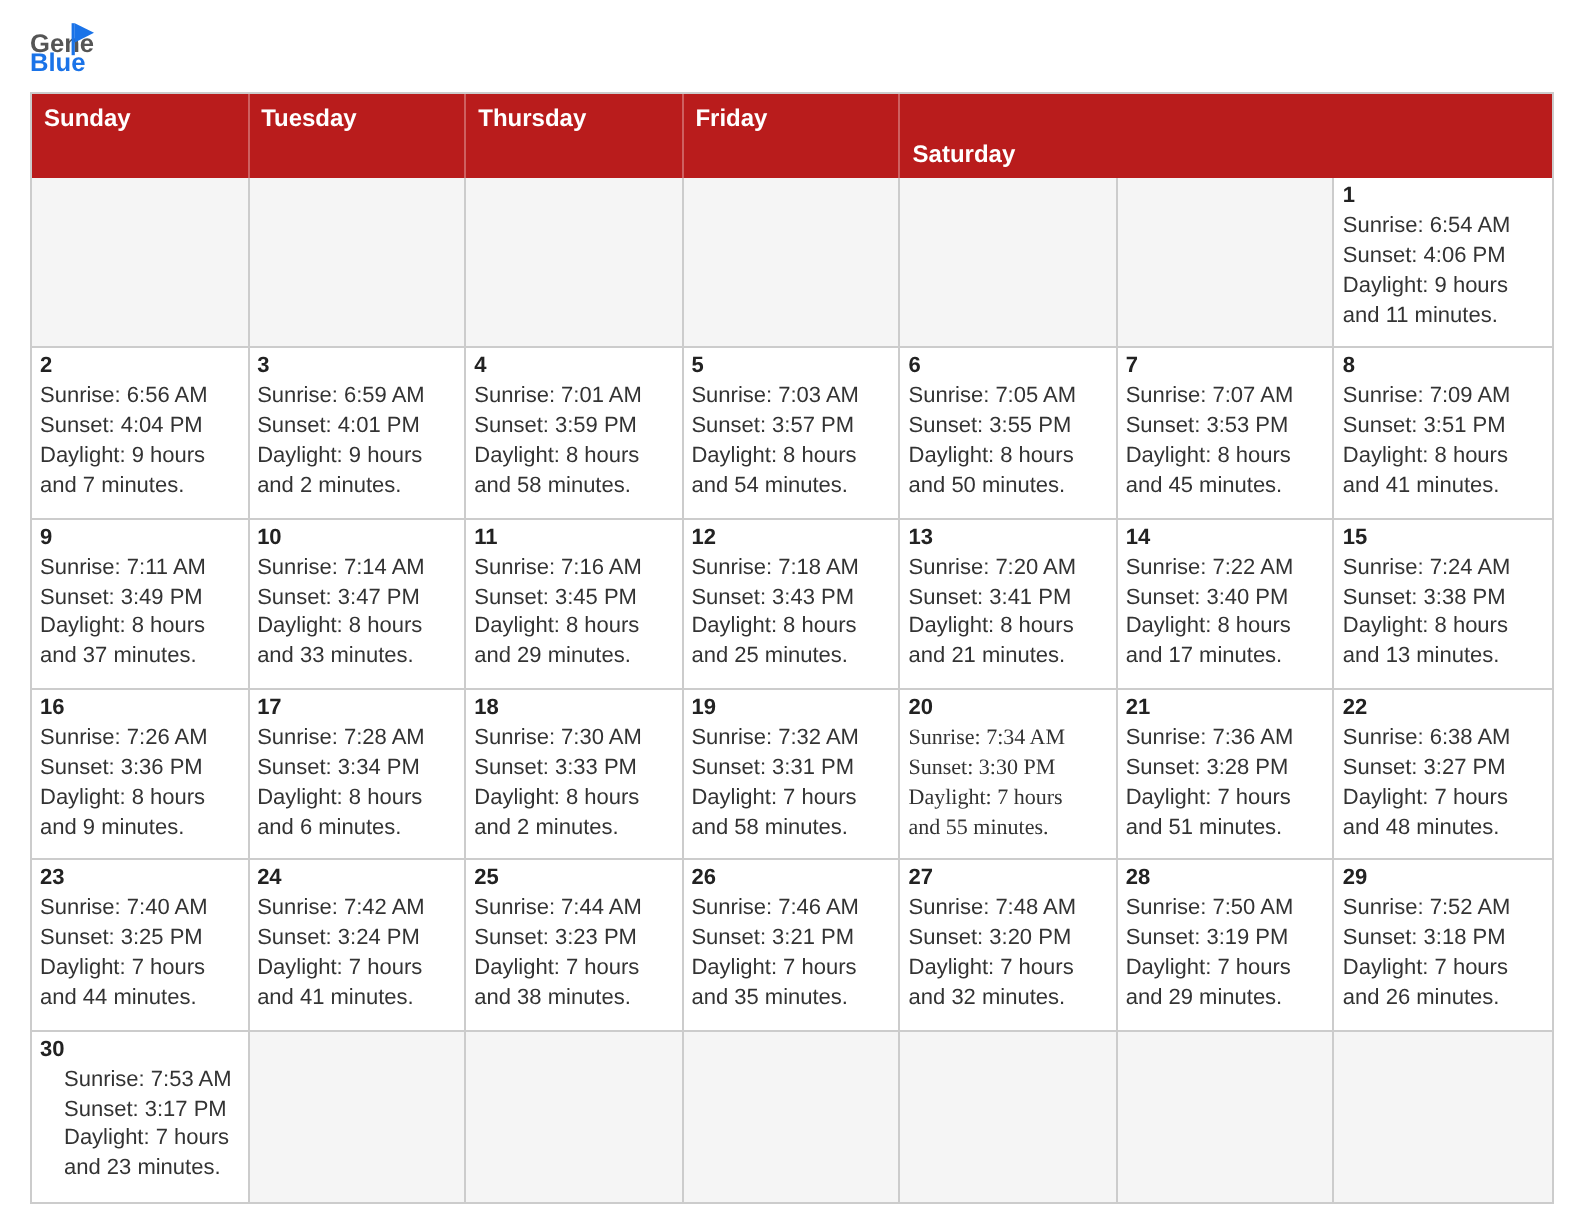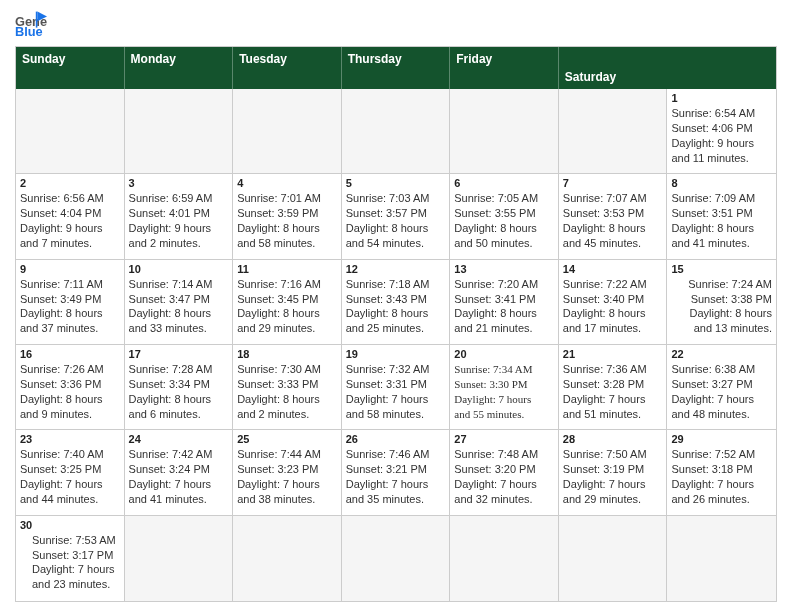--- a/index.html
+++ b/index.html
@@ -47,21 +47,21 @@
     }
     .calendar {
       flex: 1;
       display: flex;
       flex-direction: column;
       border: 1px solid #ccc;
     }
     .cal-header {
       display: grid;
       grid-template-columns: repeat(7, 1fr);
-      background: #14532d;
+      background: #b91c1c;
     }
     .cal-header-cell {
       color: #fff;
       font-size: 12px;
       font-weight: bold;
       padding: 5px 6px;
       text-align: left;
       border-right: 1px solid rgba(255,255,255,0.3);
     }
     .cal-header-cell:last-child { border-right: none; margin-top: 18px; }
@@ -116,21 +116,20 @@
     </div>
     <div class="title-block">
       <h1></h1>
       <h2></h2>
     </div>
   </div>
 
   <div class="calendar">
     <div class="cal-header">
     <div class="cal-header-cell">Sunday</div>
-        <div class="cal-header-cell">Monday</div>
         <div class="cal-header-cell">Tuesday</div>
         <div class="cal-header-cell">Thursday</div>
         <div class="cal-header-cell">Friday</div>
         <div class="cal-header-cell">Saturday</div>
       </div>
     <div class="cal-body">
     <div class="cal-week">
           <div class="cal-cell empty"></div>
           <div class="cal-cell empty"></div>
           <div class="cal-cell empty"></div>
@@ -234,21 +233,21 @@
           </div>
           <div class="cal-cell">
             <div class="day-num">14</div>
             <div class="cell-info" style="white-space: pre-line;">Sunrise: 7:22 AM
 Sunset: 3:40 PM
 Daylight: 8 hours
 and 17 minutes.</div>
           </div>
           <div class="cal-cell">
             <div class="day-num">15</div>
-            <div class="cell-info" style="white-space: pre-line; text-align: right;">Sunrise: 7:24 AM
+            <div class="cell-info" style="white-space: pre-line;">Sunrise: 7:24 AM
 Sunset: 3:38 PM
 Daylight: 8 hours
 and 13 minutes.</div>
           </div>
         </div>
         <div class="cal-week">
           <div class="cal-cell">
             <div class="day-num">16</div>
             <div class="cell-info" style="white-space: pre-line;">Sunrise: 7:26 AM
 Sunset: 3:36 PM

